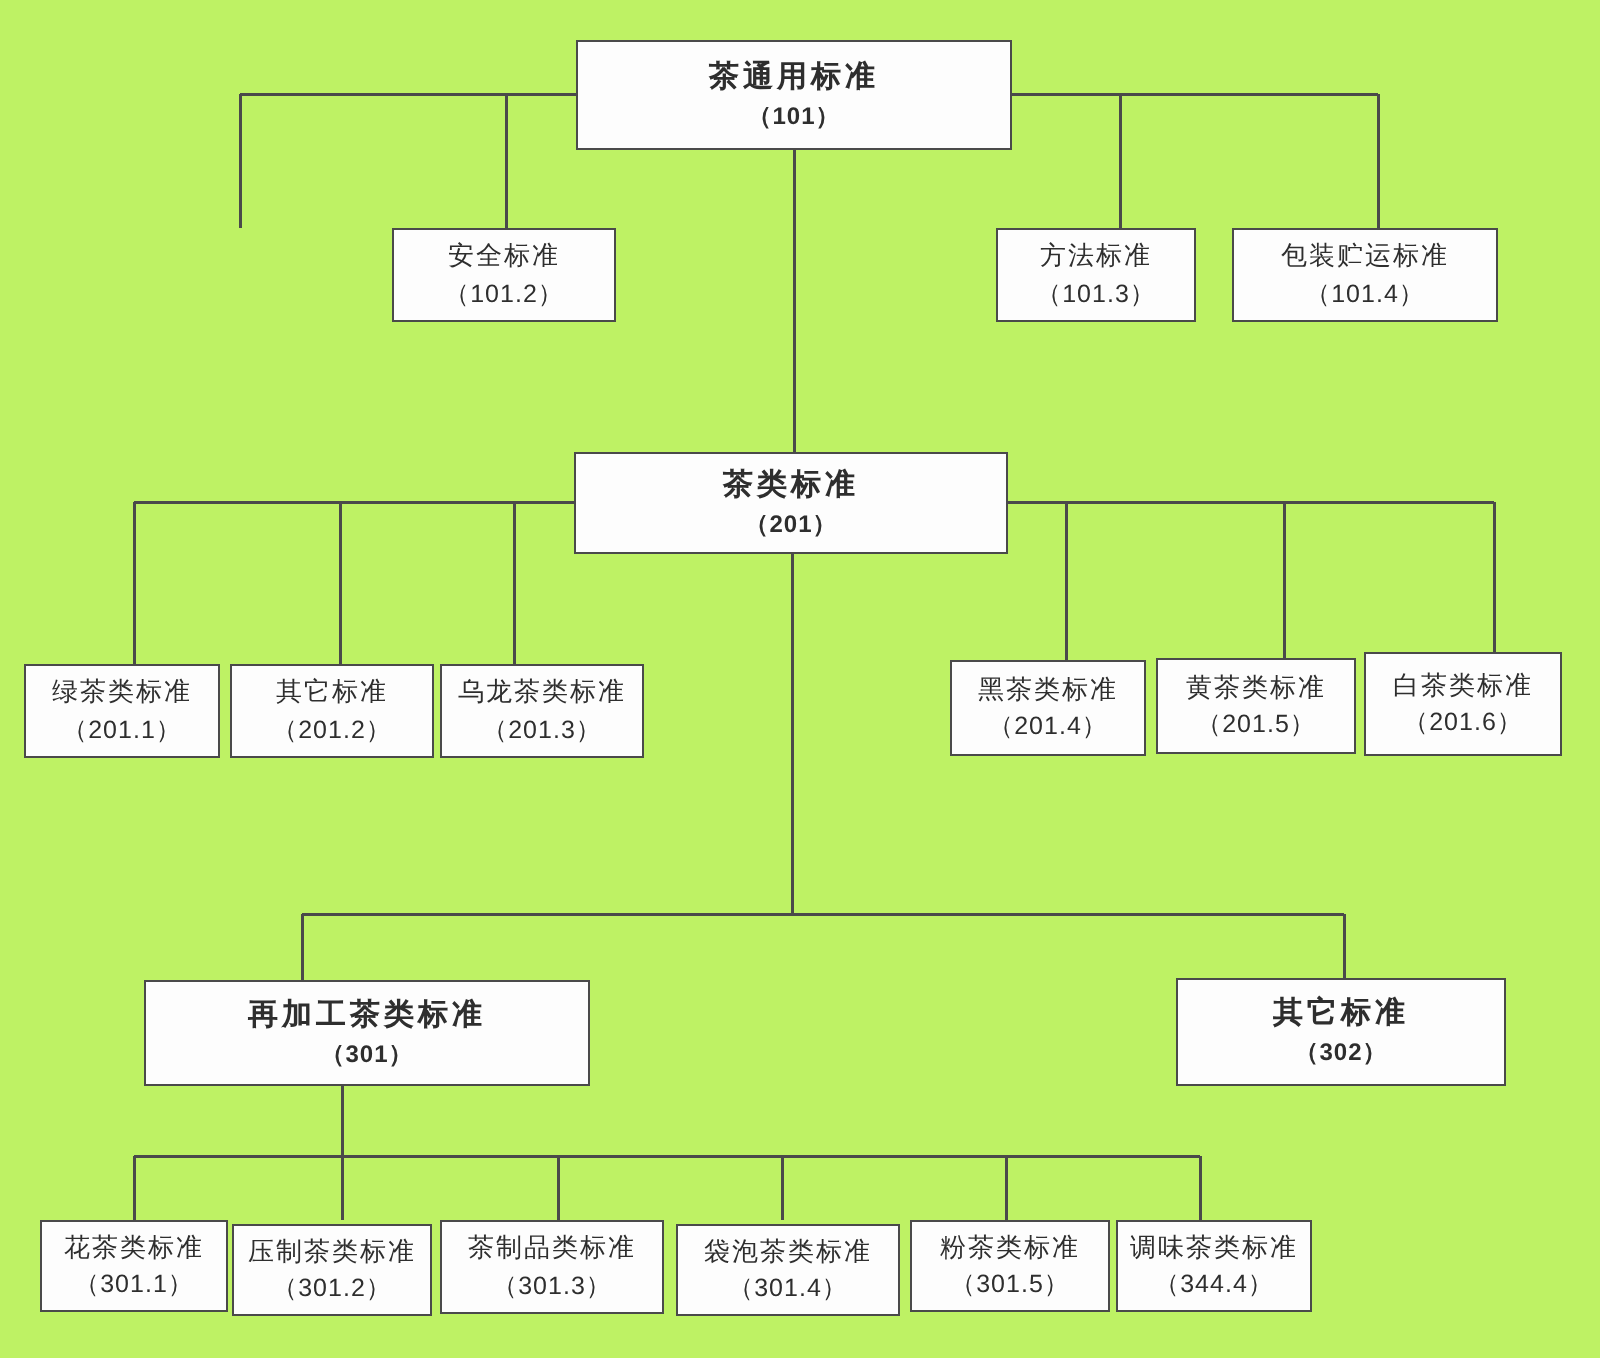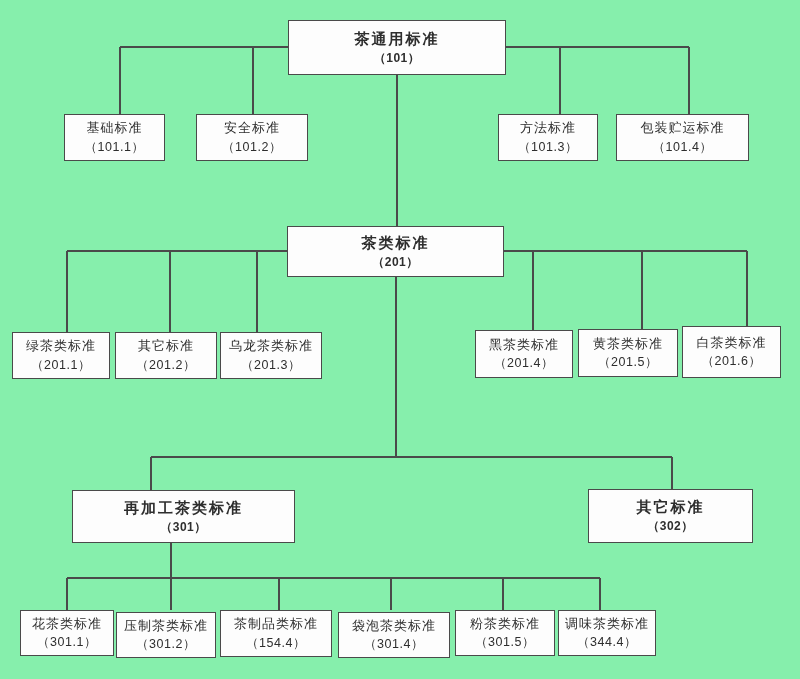--- a/index.html
+++ b/index.html
@@ -4,21 +4,21 @@
 <style>
   html, body {
     margin: 0;
     padding: 0;
     background: #ffffff;
   }
   .canvas {
     position: relative;
     width: 800px;
     height: 679px;
-    background: #86efac;
+    background: #bef264;
     font-family: "Liberation Sans", "DejaVu Sans", sans-serif;
     color: #2e2e2e;
     overflow: hidden;
   }
   .connectors {
     position: absolute;
     left: 0;
     top: 0;
     width: 800px;
     height: 679px;
@@ -60,24 +60,20 @@
       M67 578 H600
       M67 578 V610  M279 578 V610  M391 578 V610  M503 578 V610  M600 578 V610
     "></path>
   </svg>
 
   <div class="node parent" style="left:288px;top:20px;width:218px;height:55px">
     <div class="lbl">茶通用标准</div>
     <div class="code">（101）</div>
   </div>
 
-  <div class="node" style="left:64px;top:114px;width:101px;height:47px">
-    <div class="lbl">基础标准</div>
-    <div class="code">（101.1）</div>
-  </div>
   <div class="node" style="left:196px;top:114px;width:112px;height:47px">
     <div class="lbl">安全标准</div>
     <div class="code">（101.2）</div>
   </div>
   <div class="node" style="left:498px;top:114px;width:100px;height:47px">
     <div class="lbl">方法标准</div>
     <div class="code">（101.3）</div>
   </div>
   <div class="node" style="left:616px;top:114px;width:133px;height:47px">
     <div class="lbl">包装贮运标准</div>
@@ -126,21 +122,21 @@
   <div class="node" style="left:20px;top:610px;width:94px;height:46px">
     <div class="lbl">花茶类标准</div>
     <div class="code">（301.1）</div>
   </div>
   <div class="node" style="left:116px;top:612px;width:100px;height:46px">
     <div class="lbl">压制茶类标准</div>
     <div class="code">（301.2）</div>
   </div>
   <div class="node" style="left:220px;top:610px;width:112px;height:47px">
     <div class="lbl">茶制品类标准</div>
-    <div class="code">（154.4）</div>
+    <div class="code">（301.3）</div>
   </div>
   <div class="node" style="left:338px;top:612px;width:112px;height:46px">
     <div class="lbl">袋泡茶类标准</div>
     <div class="code">（301.4）</div>
   </div>
   <div class="node" style="left:455px;top:610px;width:100px;height:46px">
     <div class="lbl">粉茶类标准</div>
     <div class="code">（301.5）</div>
   </div>
   <div class="node" style="left:558px;top:610px;width:98px;height:46px">

